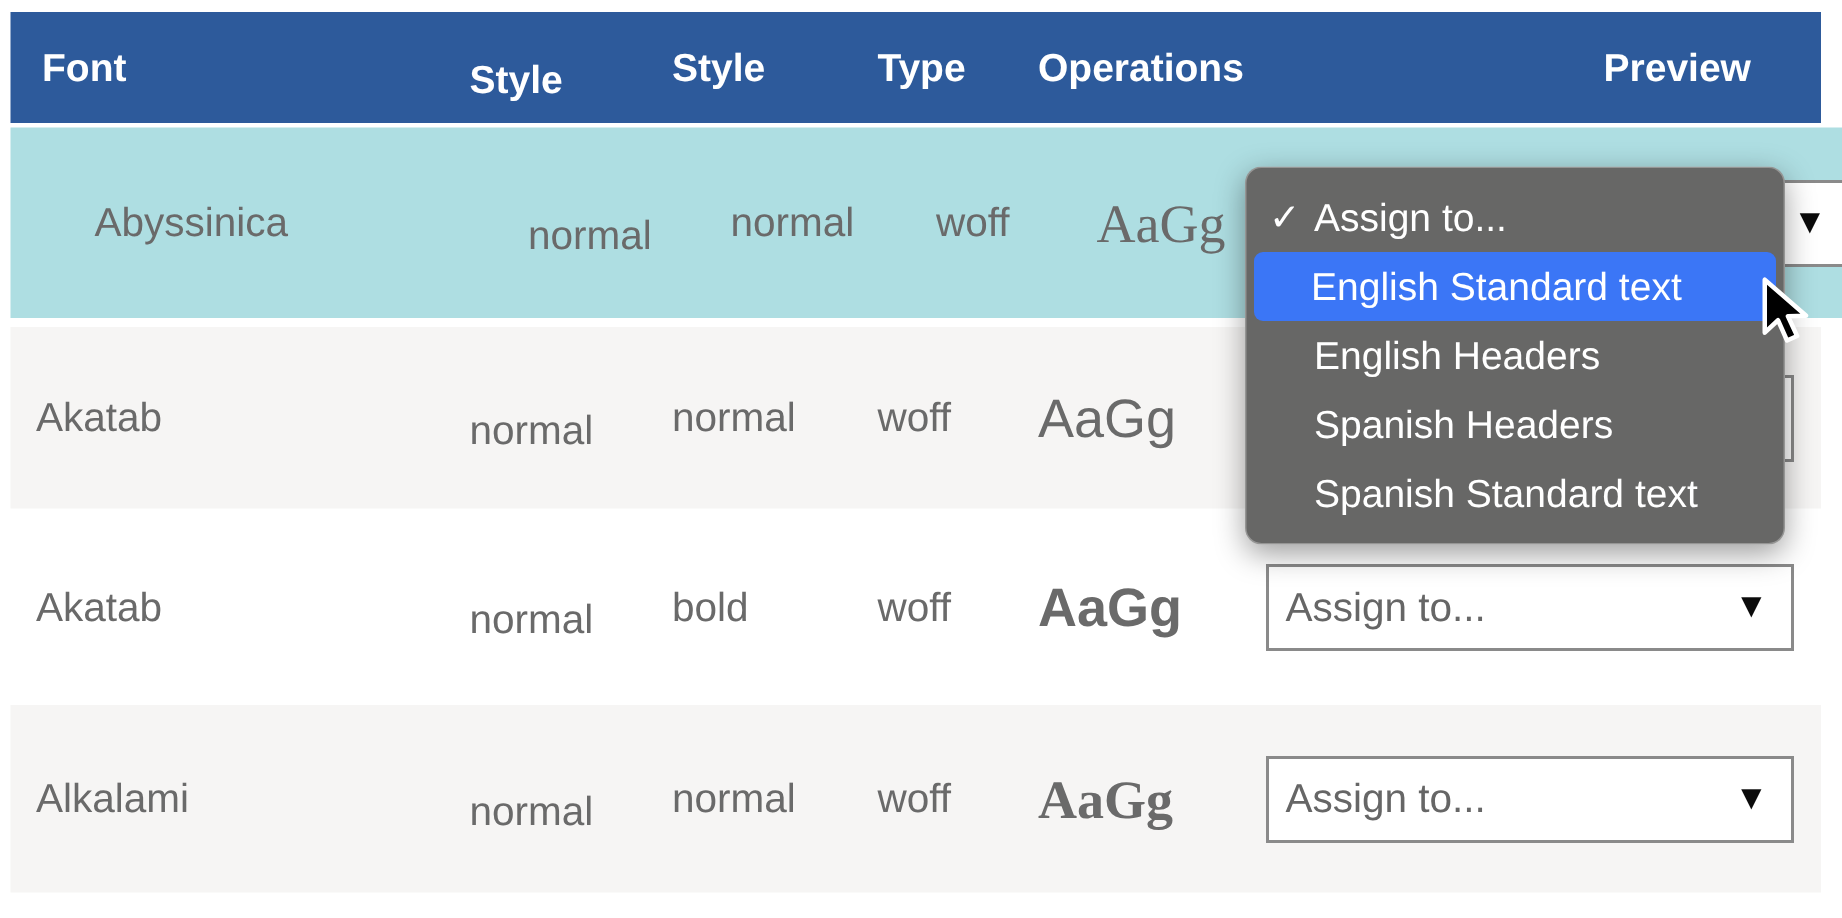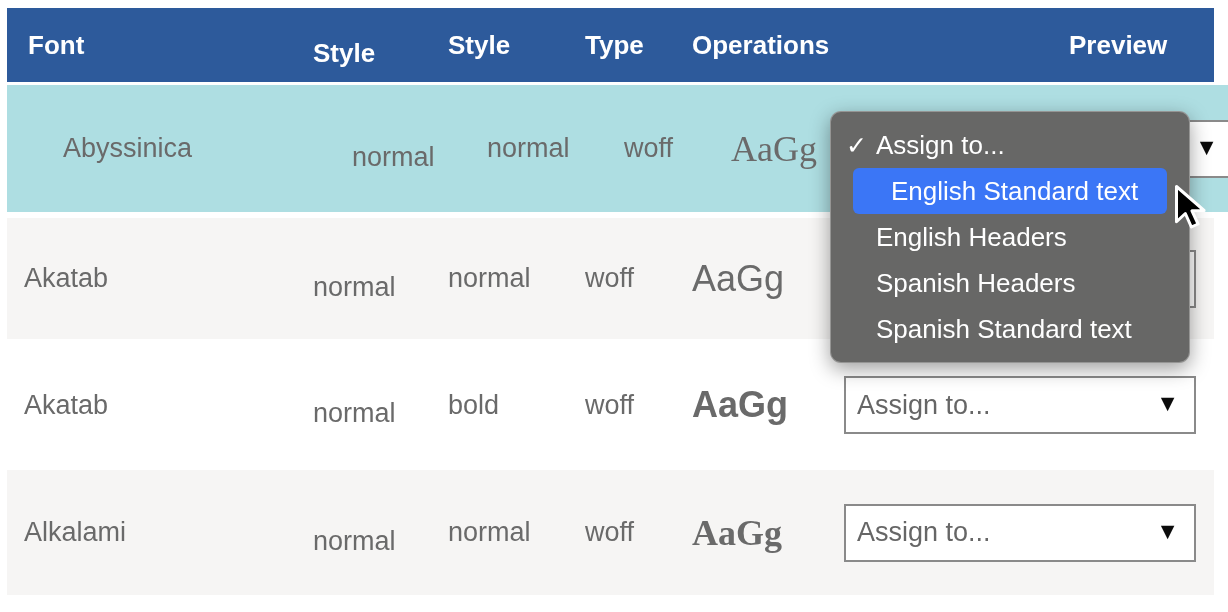--- a/index.html
+++ b/index.html
@@ -39,21 +39,21 @@
          font-size:23px;color:#0b0b0b;line-height:1;}
 
   
   .menu{position:absolute;left:830px;top:111px;width:360px;box-sizing:border-box;
         padding:10px 0;background:var(--menu-bg,#676766);
         border:1px solid rgba(255,255,255,0.30);border-radius:11px;
         box-shadow:0 6px 20px rgba(0,0,0,0.38);z-index:5;}
   .menu-item{position:relative;height:46px;display:flex;align-items:center;
              color:var(--menu-text,#ffffff);font-size:26px;padding-left:45px;}
   .menu-item.highlighted{background:var(--menu-highlight-bg,#3b76f6);
-             border-radius:6px;margin:0 22px;padding-left:38px;}
+             border-radius:6px;margin:0 5px;padding-left:38px;}
   .check{position:absolute;left:15px;font-size:25px;font-weight:400;}
 
   
   .cursor{position:absolute;left:1169px;top:183px;z-index:9;}
 </style>
 </head>
 <body>
 
 <div class="page">
 

